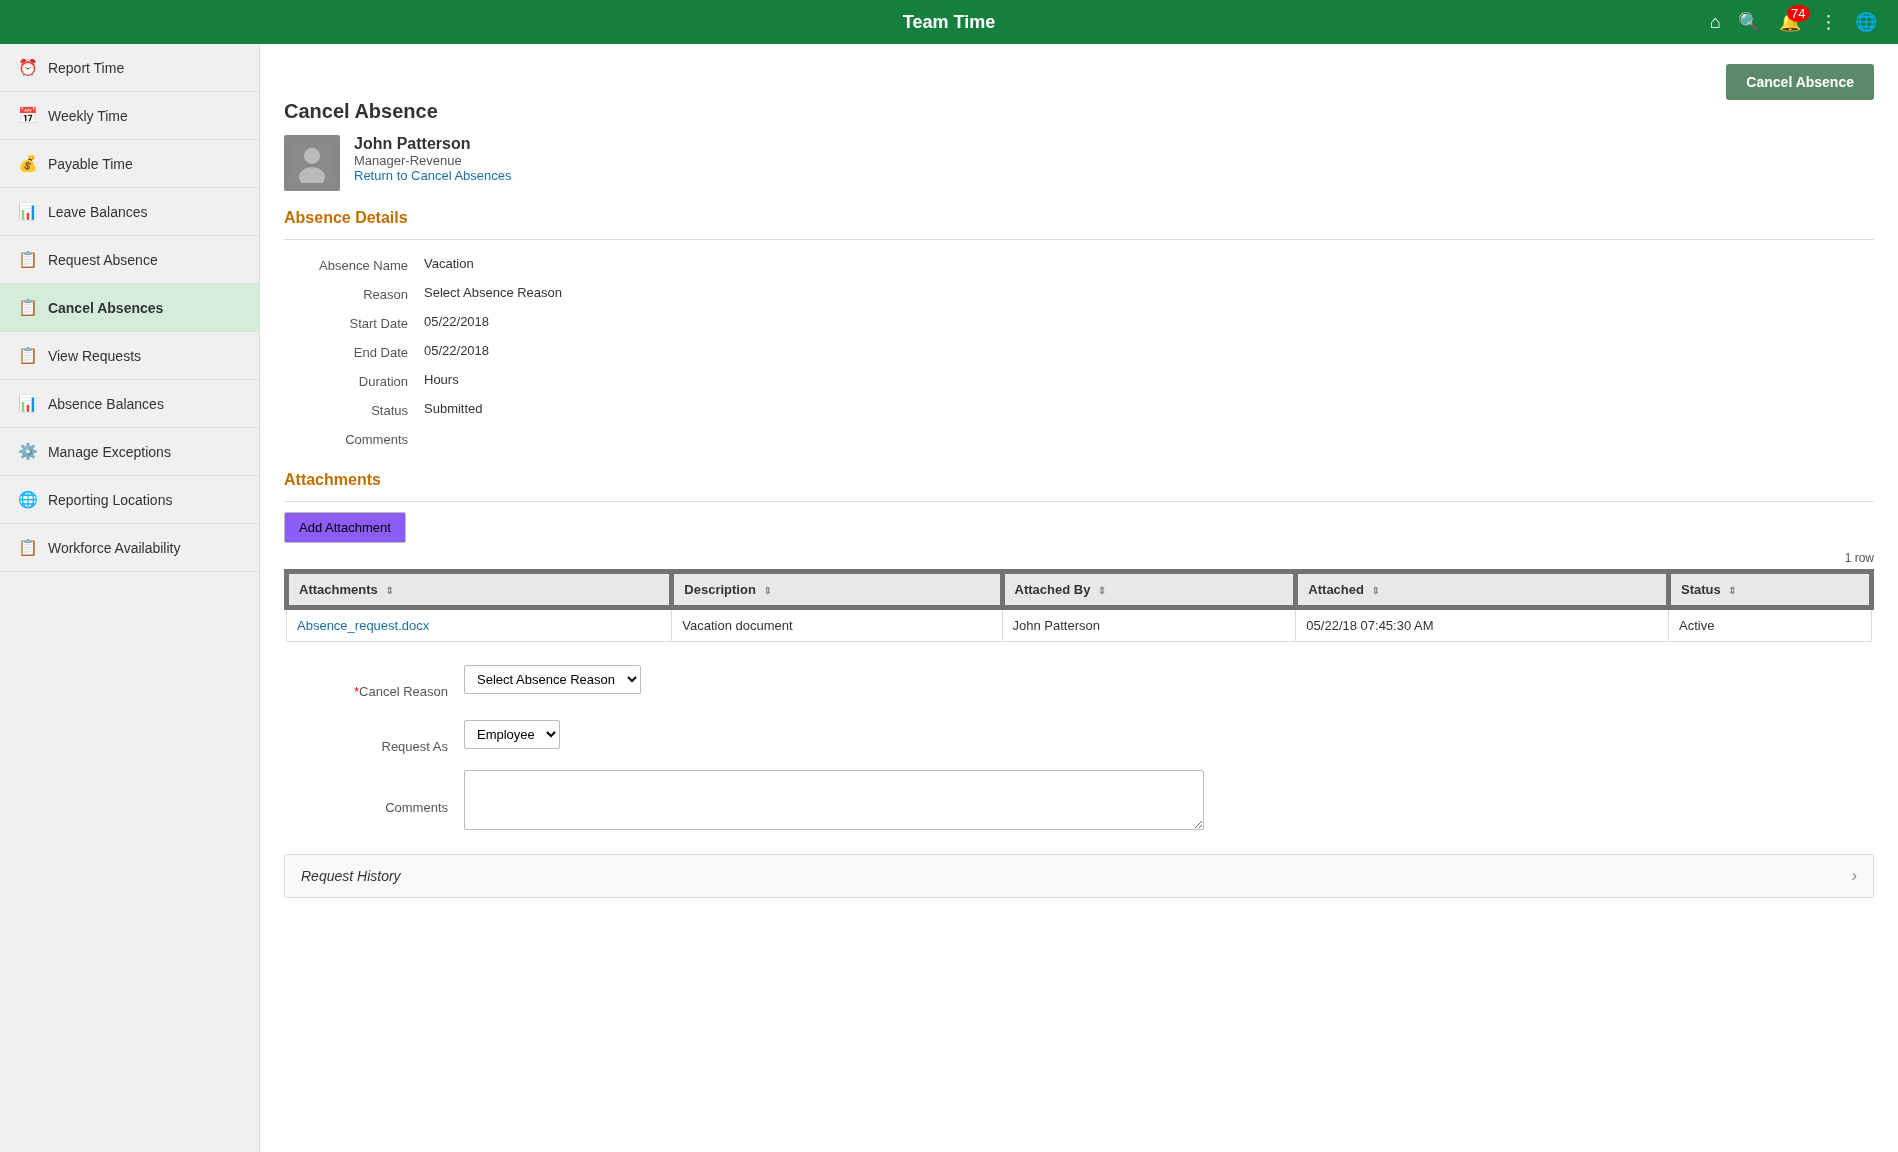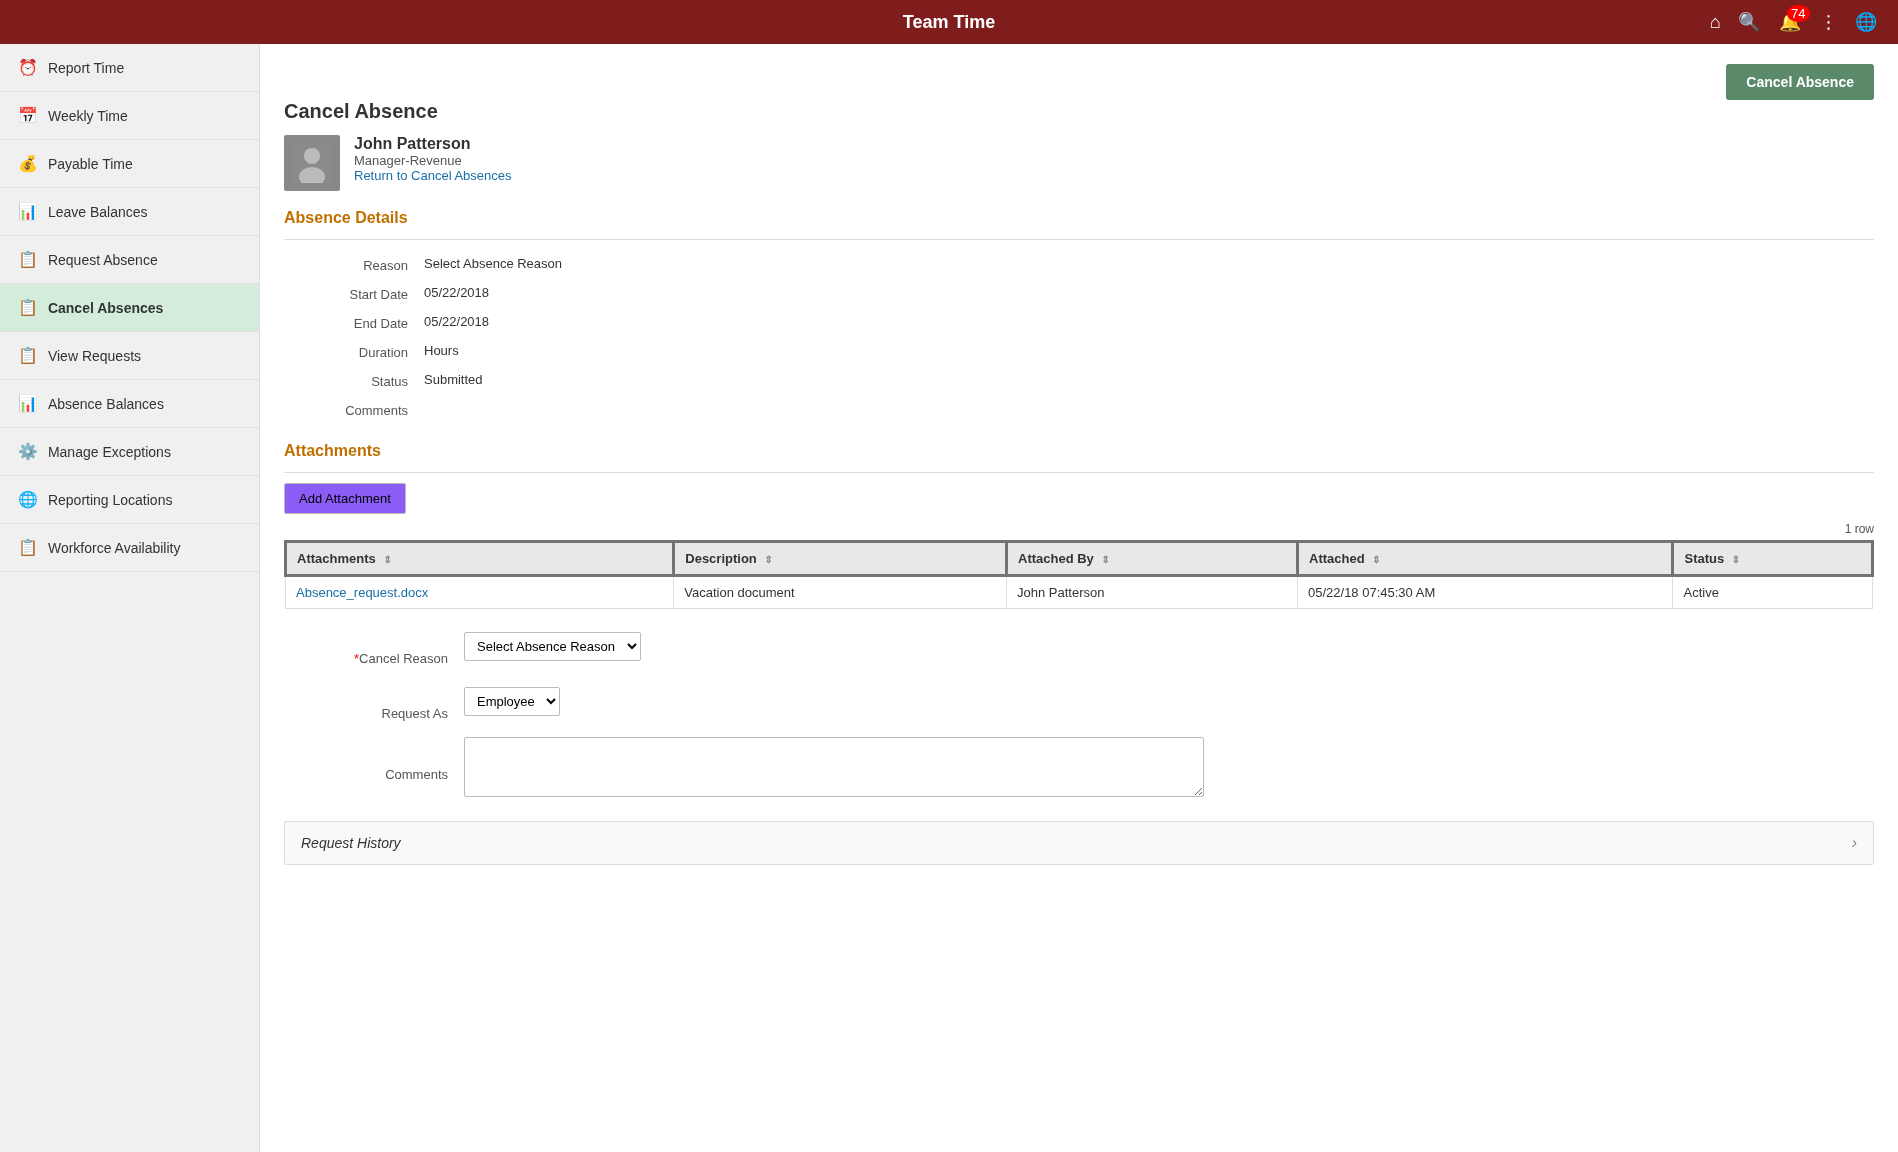--- a/index.html
+++ b/index.html
@@ -1,20 +1,20 @@
 <!DOCTYPE html>
 <html><head>
   <meta charset="utf-8">
   <style>
     * { box-sizing: border-box; margin: 0; padding: 0; }
     body { font-family: Arial, sans-serif; font-size: 14px; background: #f4f4f4; color: #333; }
 
     
     .top-bar {
-      background: #7f1d1d;
+      background: #15803d;
       color: white;
       height: 44px;
       display: flex;
       align-items: center;
       justify-content: center;
       position: relative;
     }
     .top-bar-title { font-size: 18px; font-weight: bold; }
     .top-bar-icons {
       position: absolute;
@@ -143,21 +143,21 @@
 
     .row-count { text-align: right; font-size: 12px; color: #555; margin-bottom: 4px; }
 
     .attachments-table {
       width: 100%;
       border-collapse: collapse;
       font-size: 13px;
     }
     .attachments-table th {
       background: #e8e8e8;
-      border: 3px solid #737373;
+      border: 5px solid #737373;
       padding: 8px 10px;
       text-align: left;
       font-weight: bold;
       color: #333;
     }
     .attachments-table td {
       border: 1px solid #ddd;
       padding: 8px 10px;
       vertical-align: middle;
     }
@@ -301,20 +301,24 @@
         <span class="employee-name">John Patterson</span>
         <span class="employee-role">Manager-Revenue</span>
         <a class="employee-link">Return to Cancel Absences</a>
       </div>
     </div>
 
     
     <div class="section-header">Absence Details</div>
 
     <div>
+      <div class="form-row">
+        <span class="form-label">Absence Name</span>
+        <span class="form-value">Vacation</span>
+      </div>
       <div class="form-row">
         <span class="form-label">Reason</span>
         <span class="form-value">Select Absence Reason</span>
       </div>
       <div class="form-row">
         <span class="form-label">Start Date</span>
         <span class="form-value">05/22/2018</span>
       </div>
       <div class="form-row">
         <span class="form-label">End Date</span>

